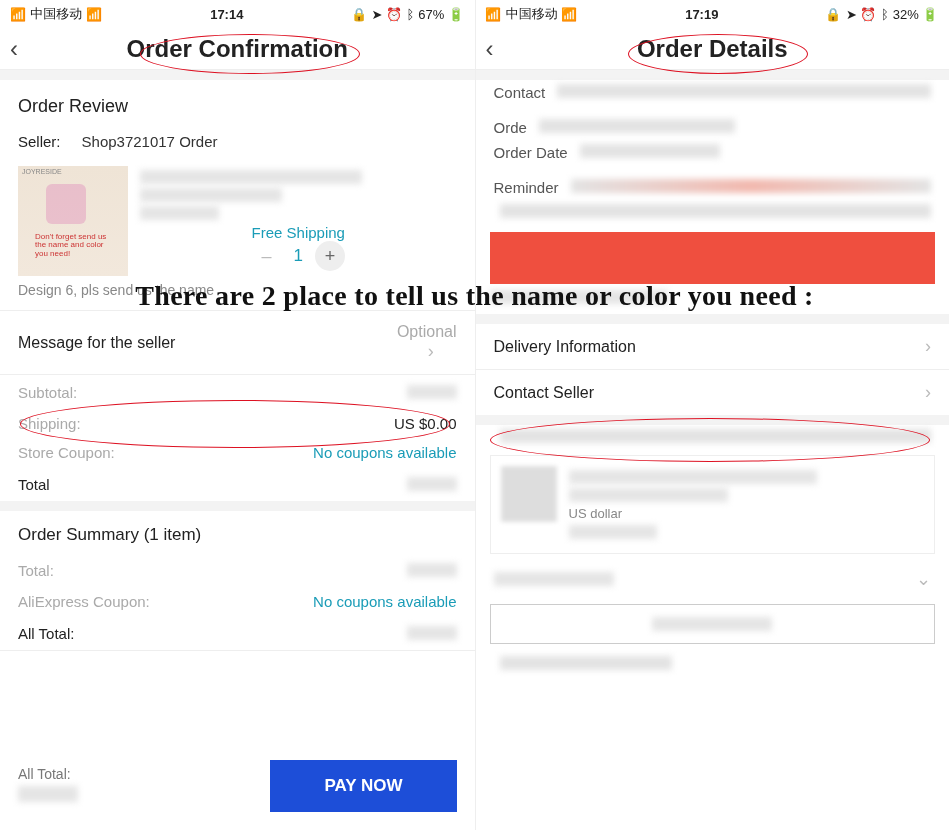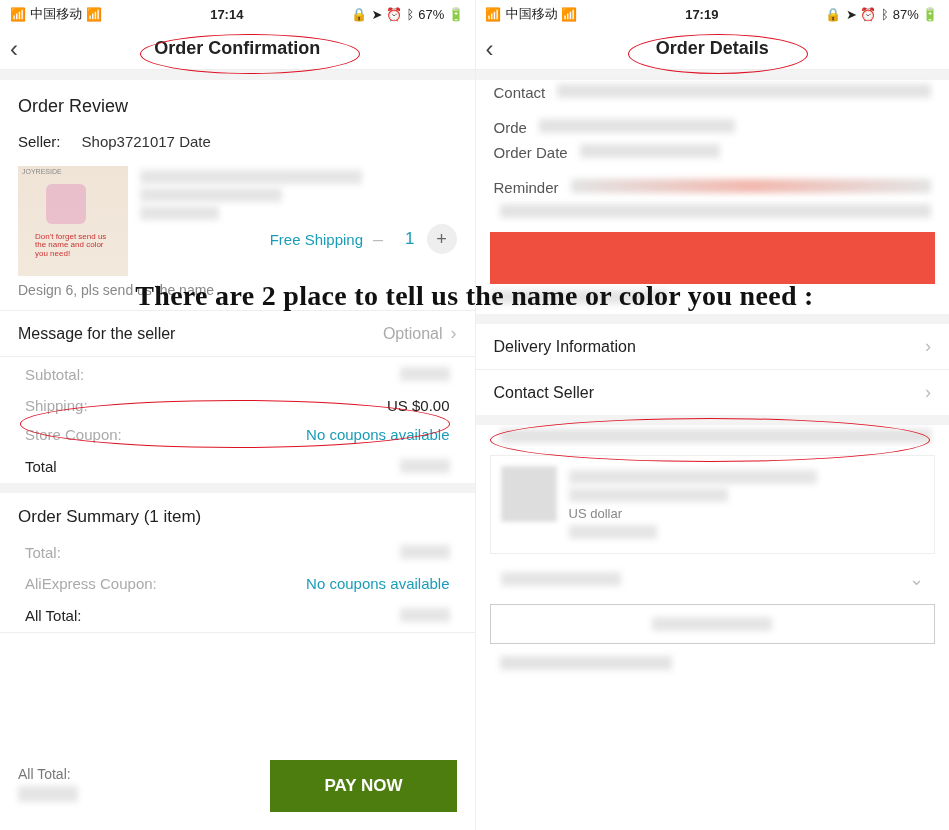--- a/index.html
+++ b/index.html
@@ -46,21 +46,21 @@
     display: flex;
     align-items: center;
     padding: 0 10px;
     border-bottom: 1px solid #eee;
     position: relative;
   }
   .navhdr .back { font-size: 24px; color:#444; width: 30px; }
   .navhdr .title {
     flex: 1;
     text-align: center;
-    font-size: 18px;
+    font-size: 24px;
     font-weight: 600;
     margin-left: -30px;
   }
 
   .section-gap { height: 10px; background:#f3f3f3; }
   .section-title { font-size: 18px; font-weight:500; padding:16px 18px 8px; }
 
   
   .seller-row { font-size: 15px; padding: 8px 18px 4px; color:#333; display:flex; gap:21px; }
   .seller-row .lbl { color:#222; }
@@ -93,57 +93,57 @@
   .blur-line {
     height: 14px;
     background: #e5e5e5;
     filter: blur(3px);
     margin: 4px 0;
   }
   .blur-line.short { width: 45%; }
   .blur-line.med { width: 70%; }
   .blur-line.tiny {width:25%;}
   .ship-qty-row{
-    display:flex; align-items:center; justify-content:flex-end; 
+    display:flex; align-items:center; justify-content:flex-start; flex-direction:column;
   }
   .free-ship { color:#1a9cb7; font-size:15px; }
   .qty { display:flex; align-items:center; gap:12px; }
   .qbtn {
     width:30px; height:30px; border-radius:50%; background:#eee;
     display:flex; align-items:center; justify-content:center;
     font-size:18px; color:#666;
   }
   .qbtn.minus{ background:transparent; color:#bbb;}
   .qval { font-size:17px; color:#1a9cb7; font-weight:500; }
   .variant-note { font-size:14px; color:#888; padding:6px 18px 12px; }
 
   
   .row {
     display:flex; align-items:center; justify-content:space-between;
     padding: 12px 18px;
     font-size:16px;
   }
   .row .chev { color:#bbb; font-size:18px; margin-left:8px; }
   .row .muted{ color:#aaa; }
-  .row.thin{ padding:6px 25px; font-size:15px;}
+  .row.thin{ padding:6px 18px; font-size:15px;}
   .row .link { color:#1a9cb7; }
-  .row .right-side{ display:flex; align-items:center; }
+  .row .right-side{ display:flex; align-items:center;flex-direction:column; }
   .hr { height:1px; background:#eee; margin:0; }
 
   .summary-title { font-size:17px; padding:14px 18px 8px; }
 
   
   .paybar {
     position:absolute; bottom:2px; left:0; right:0;
     display:flex; align-items:center; justify-content:space-between;
     padding: 10px 18px 16px; background:#fff;
   }
   .paybar .tot-lbl { font-size:14px; color:#777; }
   .paybar .pay-btn {
-    background:#4d7c0f; color:#fff; font-size:17px; font-weight:700;
+    background:#1d4ed8; color:#fff; font-size:17px; font-weight:700;
     padding: 16px 54px; border:none;
   }
 
   
   .kv { font-size:15px; color:#555; padding:4px 18px; display:flex; gap:6px;}
   .kv .v-blur{ height:14px; background:#e3e3e3; filter:blur(3px); flex:1; margin-left:6px; }
   .red-block {
     margin: 10px 14px 6px;
     height: 52px;
     background:#ef4f3f;
@@ -203,21 +203,21 @@
     <div class="navhdr">
       <div class="back">‹</div>
       <div class="title">Order Confirmation</div>
     </div>
     <div class="section-gap"></div>
 
     <div class="section-title">Order Review</div>
 
     <div class="seller-row">
       <span class="lbl">Seller:</span>
-      <span>Shop3721017 Date</span>
+      <span>Shop3721017 Order</span>
     </div>
 
     <div class="product">
       <div class="thumb">
         <span style="position:absolute;top:2px;left:4px;font-size:7px;color:#888">JOYRESIDE</span>
         <span>Don't forget send us the name and color you need!</span>
       </div>
       <div class="product-info">
         <div class="blur-line med"></div>
         <div class="blur-line short"></div>
@@ -292,21 +292,21 @@
         <span class="sb-icon">📶</span>
         <span>中国移动</span>
         <span class="sb-icon">📶</span>
       </div>
       <div class="sb-center">17:19</div>
       <div class="sb-right">
         <span class="sb-icon">🔒</span>
         <span class="sb-icon">➤</span>
         <span class="sb-icon">⏰</span>
         <span class="sb-icon">ᛒ</span>
-        <span>87%</span>
+        <span>32%</span>
         <span class="sb-icon">🔋</span>
       </div>
     </div>
 
     <div class="navhdr">
       <div class="back">‹</div>
       <div class="title">Order Details</div>
     </div>
     <div class="section-gap"></div>
 

